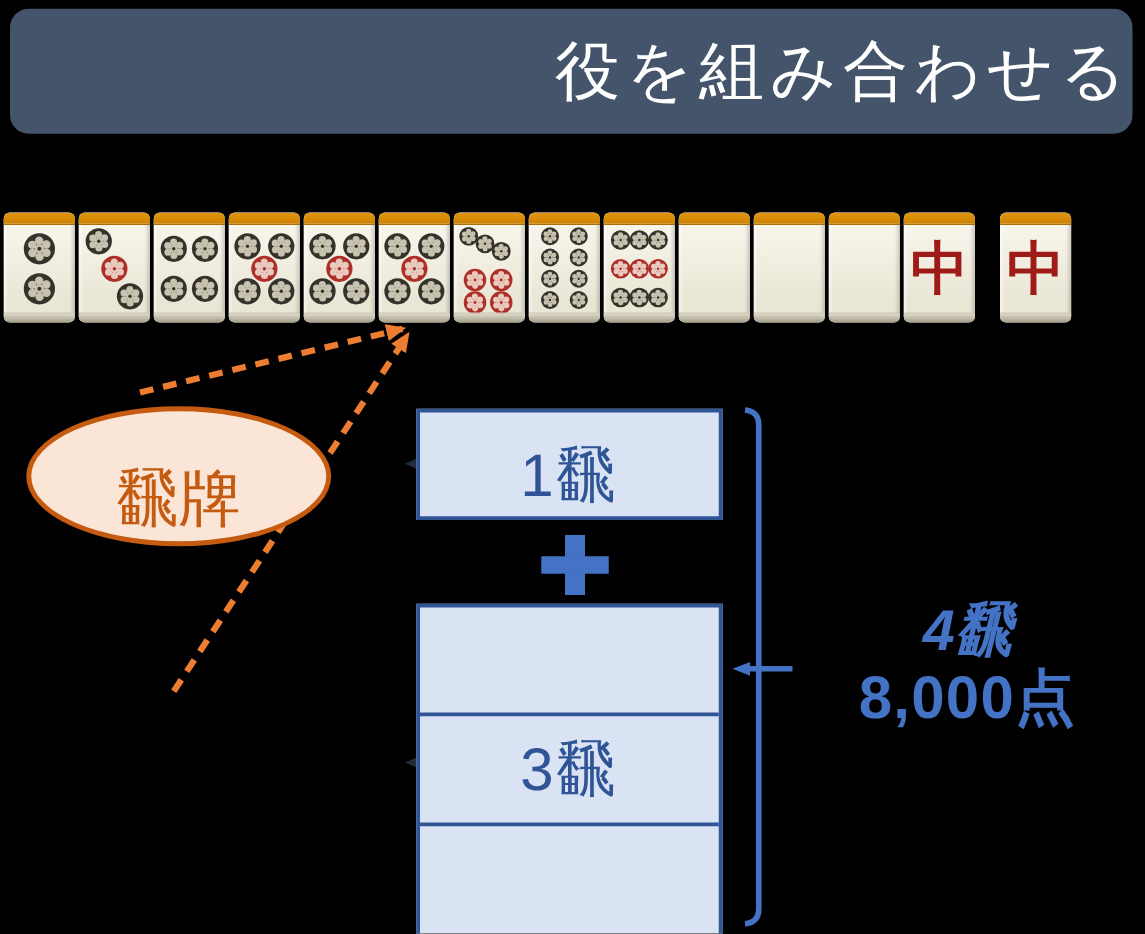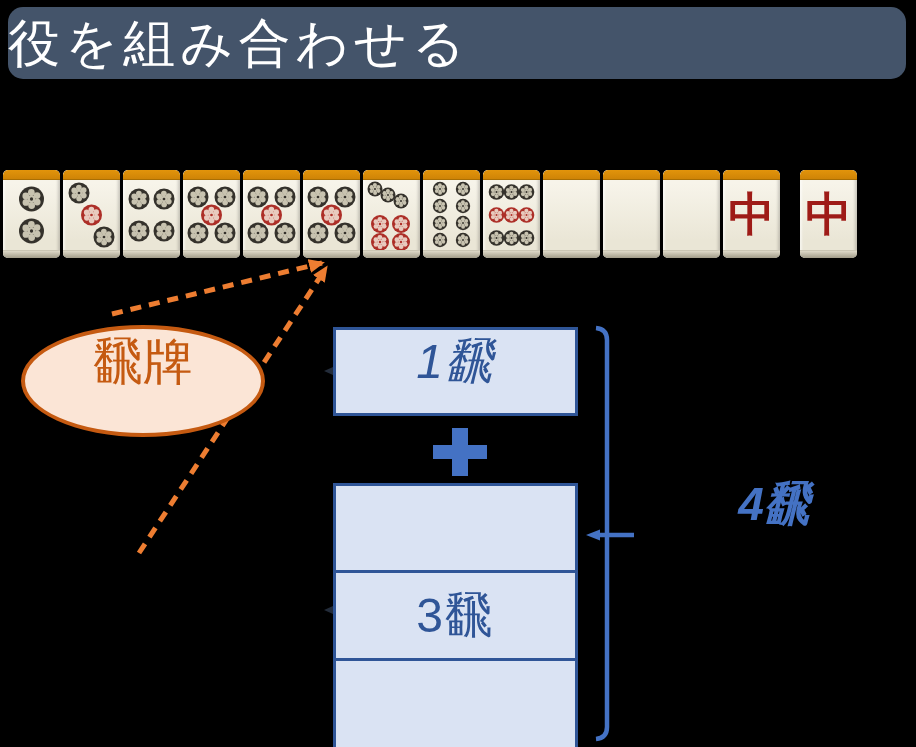--- a/index.html
+++ b/index.html
@@ -2,23 +2,23 @@
 <html style="--header-bg: #44546A; --accent-orange: #ED7D31; --orange-dark: #C55A11; --peach-fill: #FBE5D6; --blue-accent: #4472C4; --blue-dark: #2F5597; --blue-fill: #DAE3F3; --dragon-red: #9E1B17; --pin-black: #35322C; --pin-red: #AD2F28; --tile-band: #E2940B;"><head>
 <meta charset="utf-8">
 <style>
   html,body{margin:0;padding:0;background:#000;}
   #canvas{
     position:relative;width:916px;height:747px;background:#000;overflow:hidden;
     font-family:"Liberation Sans","DejaVu Sans",sans-serif;
   }
   
   .header-banner{
-    position:absolute;left:8px;top:7px;width:898px;height:72px;
+    position:absolute;left:8px;top:7px;width:898px;height:100px;
     background:var(--header-bg,#44546A);border-radius:15px;
-    display:flex;align-items:center;justify-content:flex-start;
+    display:flex;align-items:center;justify-content:flex-end;
   }
   .header-banner .title{
     color:#fff;font-size:52px;font-weight:500;letter-spacing:5px;line-height:1;
   }
   
   .tile-strip{position:absolute;top:170px;height:88px;}
   #hand-strip{left:3px;width:781px;}
   #win-strip{left:800px;width:58px;}
   .tile{
     position:absolute;top:0;width:57px;height:88px;border-radius:5px;
@@ -39,31 +39,31 @@
   .dragon-glyph{
     position:absolute;top:9px;left:0;width:57px;height:72px;
     display:flex;align-items:center;justify-content:center;
     color:var(--dragon-red,#9E1B17);font-size:46px;font-weight:600;
     font-family:"Liberation Serif","DejaVu Serif",serif;
   }
   
   .callout{
     position:absolute;border:4px solid var(--orange-dark,#C55A11);
     background:var(--peach-fill,#FBE5D6);border-radius:50%;
-    display:flex;align-items:flex-start;justify-content:center;
+    display:flex;align-items:flex-end;justify-content:center;
     color:var(--orange-dark,#C55A11);
   }
   #callout-yakuhai{left:21px;top:325px;width:236px;height:104px;font-size:50px;}
   #callout-honitsu{left:21px;top:562px;width:236px;height:107px;font-size:48px;letter-spacing:1px;}
   
   .han-box{
     position:absolute;background:var(--blue-fill,#DAE3F3);
     border:3px solid var(--blue-dark,#2F5597);box-sizing:border-box;
-    display:flex;align-items:flex-start;justify-content:center;
-    color:var(--blue-dark,#2F5597);font-size:48px;letter-spacing:2px;font-style:italic;
+    display:flex;align-items:flex-end;justify-content:center;
+    color:var(--blue-dark,#2F5597);font-size:48px;letter-spacing:2px;
   }
   #han-box-1{left:333px;top:327px;width:245px;height:89px;}
   #han-box-group{
     position:absolute;left:333px;top:483px;width:245px;height:319px;
     background:var(--blue-fill,#DAE3F3);border:3px solid var(--blue-dark,#2F5597);
     box-sizing:border-box;
   }
   .bg-row{
     box-sizing:border-box;display:flex;align-items:center;justify-content:center;
     color:var(--blue-dark,#2F5597);font-size:48px;letter-spacing:2px;
@@ -620,15 +620,16 @@
   <div id="han-box-group">
     <div class="bg-row r1"></div>
     <div class="bg-row r2">
       <span>3飜</span>
     </div>
     <div class="bg-row r3"></div>
   </div>
 
   <div class="result-block">
     <div class="han">4飜</div>
+    <div class="points">8,000点</div>
   </div>
 
 </div>
 
 </body></html>

